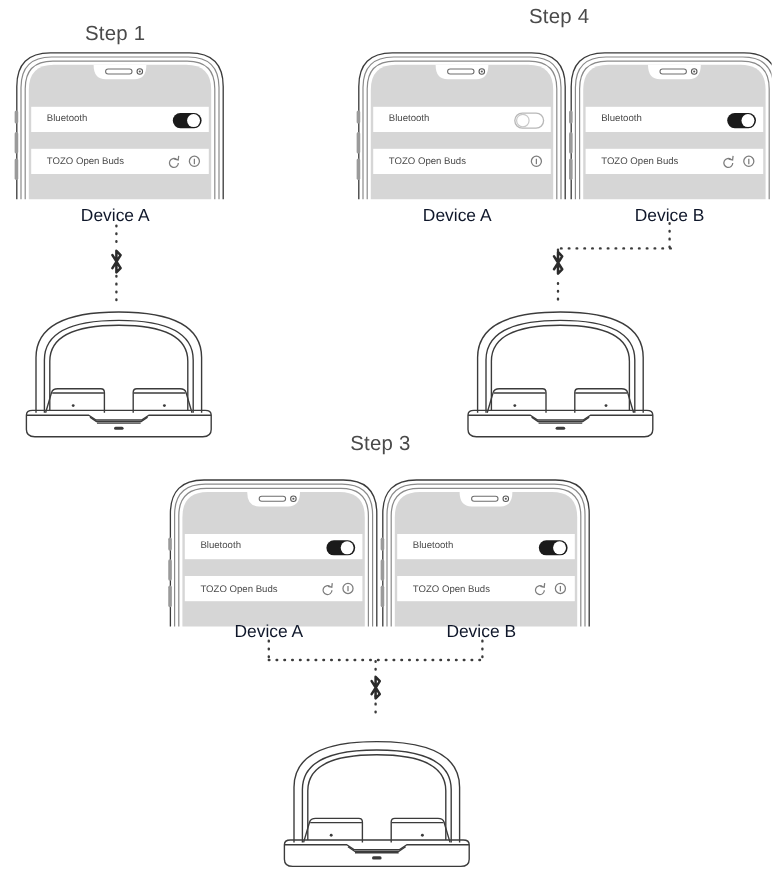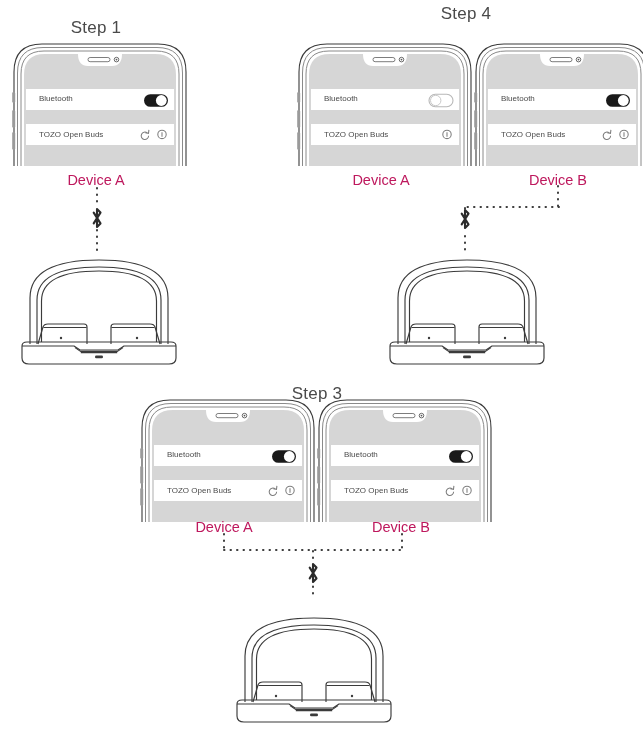--- a/index.html
+++ b/index.html
@@ -12,21 +12,21 @@
 
   
   .step-title{
     position:absolute;font-size:17px;color:#4a4a4a;
     letter-spacing:.2px;white-space:nowrap;text-align:center;
     transform:translateX(-50%);
   }
 
   
   .device-label{
-    position:absolute;font-size:14.5px;color:#be185d;
+    position:absolute;font-size:14.5px;color:#0f172a;
     white-space:nowrap;transform:translateX(-50%);text-align:center;
   }
 
   
   .phone{position:absolute;}
   .phone svg{display:block;overflow:visible;}
 
   
   .case{position:absolute;}
   .case svg{display:block;overflow:visible;}
@@ -267,21 +267,21 @@
         <circle cx="123" cy="90" r="1.2" fill="#3b3b3b" stroke="none"></circle>
         <path d="M8,98 Q8,94 13,94 H157 Q162,94 162,98 V110 Q162,116 155,116 H15 Q8,116 8,110 Z"></path>
         <path d="M8,98 H60 L66,102 H104 L110,98 H162"></path>
         <path d="M61,99.6 L66.5,103.4 H103.5 L109,99.6"></path>
         <path d="M66.8,104.6 H103.2"></path>
         <rect x="81" y="107.6" width="8" height="2.6" rx="1.3" fill="#3b3b3b" stroke="none"></rect>
       </g>
     </svg>
   </div>
 
-  <div class="step-title" style="left:317px;top:384px;">Step 3</div>
+  <div class="step-title" style="left:317px;top:360px;">Step 3</div>
 
   <div class="phone" style="left:136px;top:392px;">
     <svg width="180" height="130" viewBox="0 0 180 130">
       <defs>
           <clipPath id="sc3a">
             <path d="M18,14 H166 V130 H18 Z"></path>
           </clipPath>
         </defs>
       <g fill="none" stroke="#3b3b3b" stroke-width="1.1">
         <path d="M6,130 V36 Q6,8 34,8 H150 Q178,8 178,36 V130"></path>

